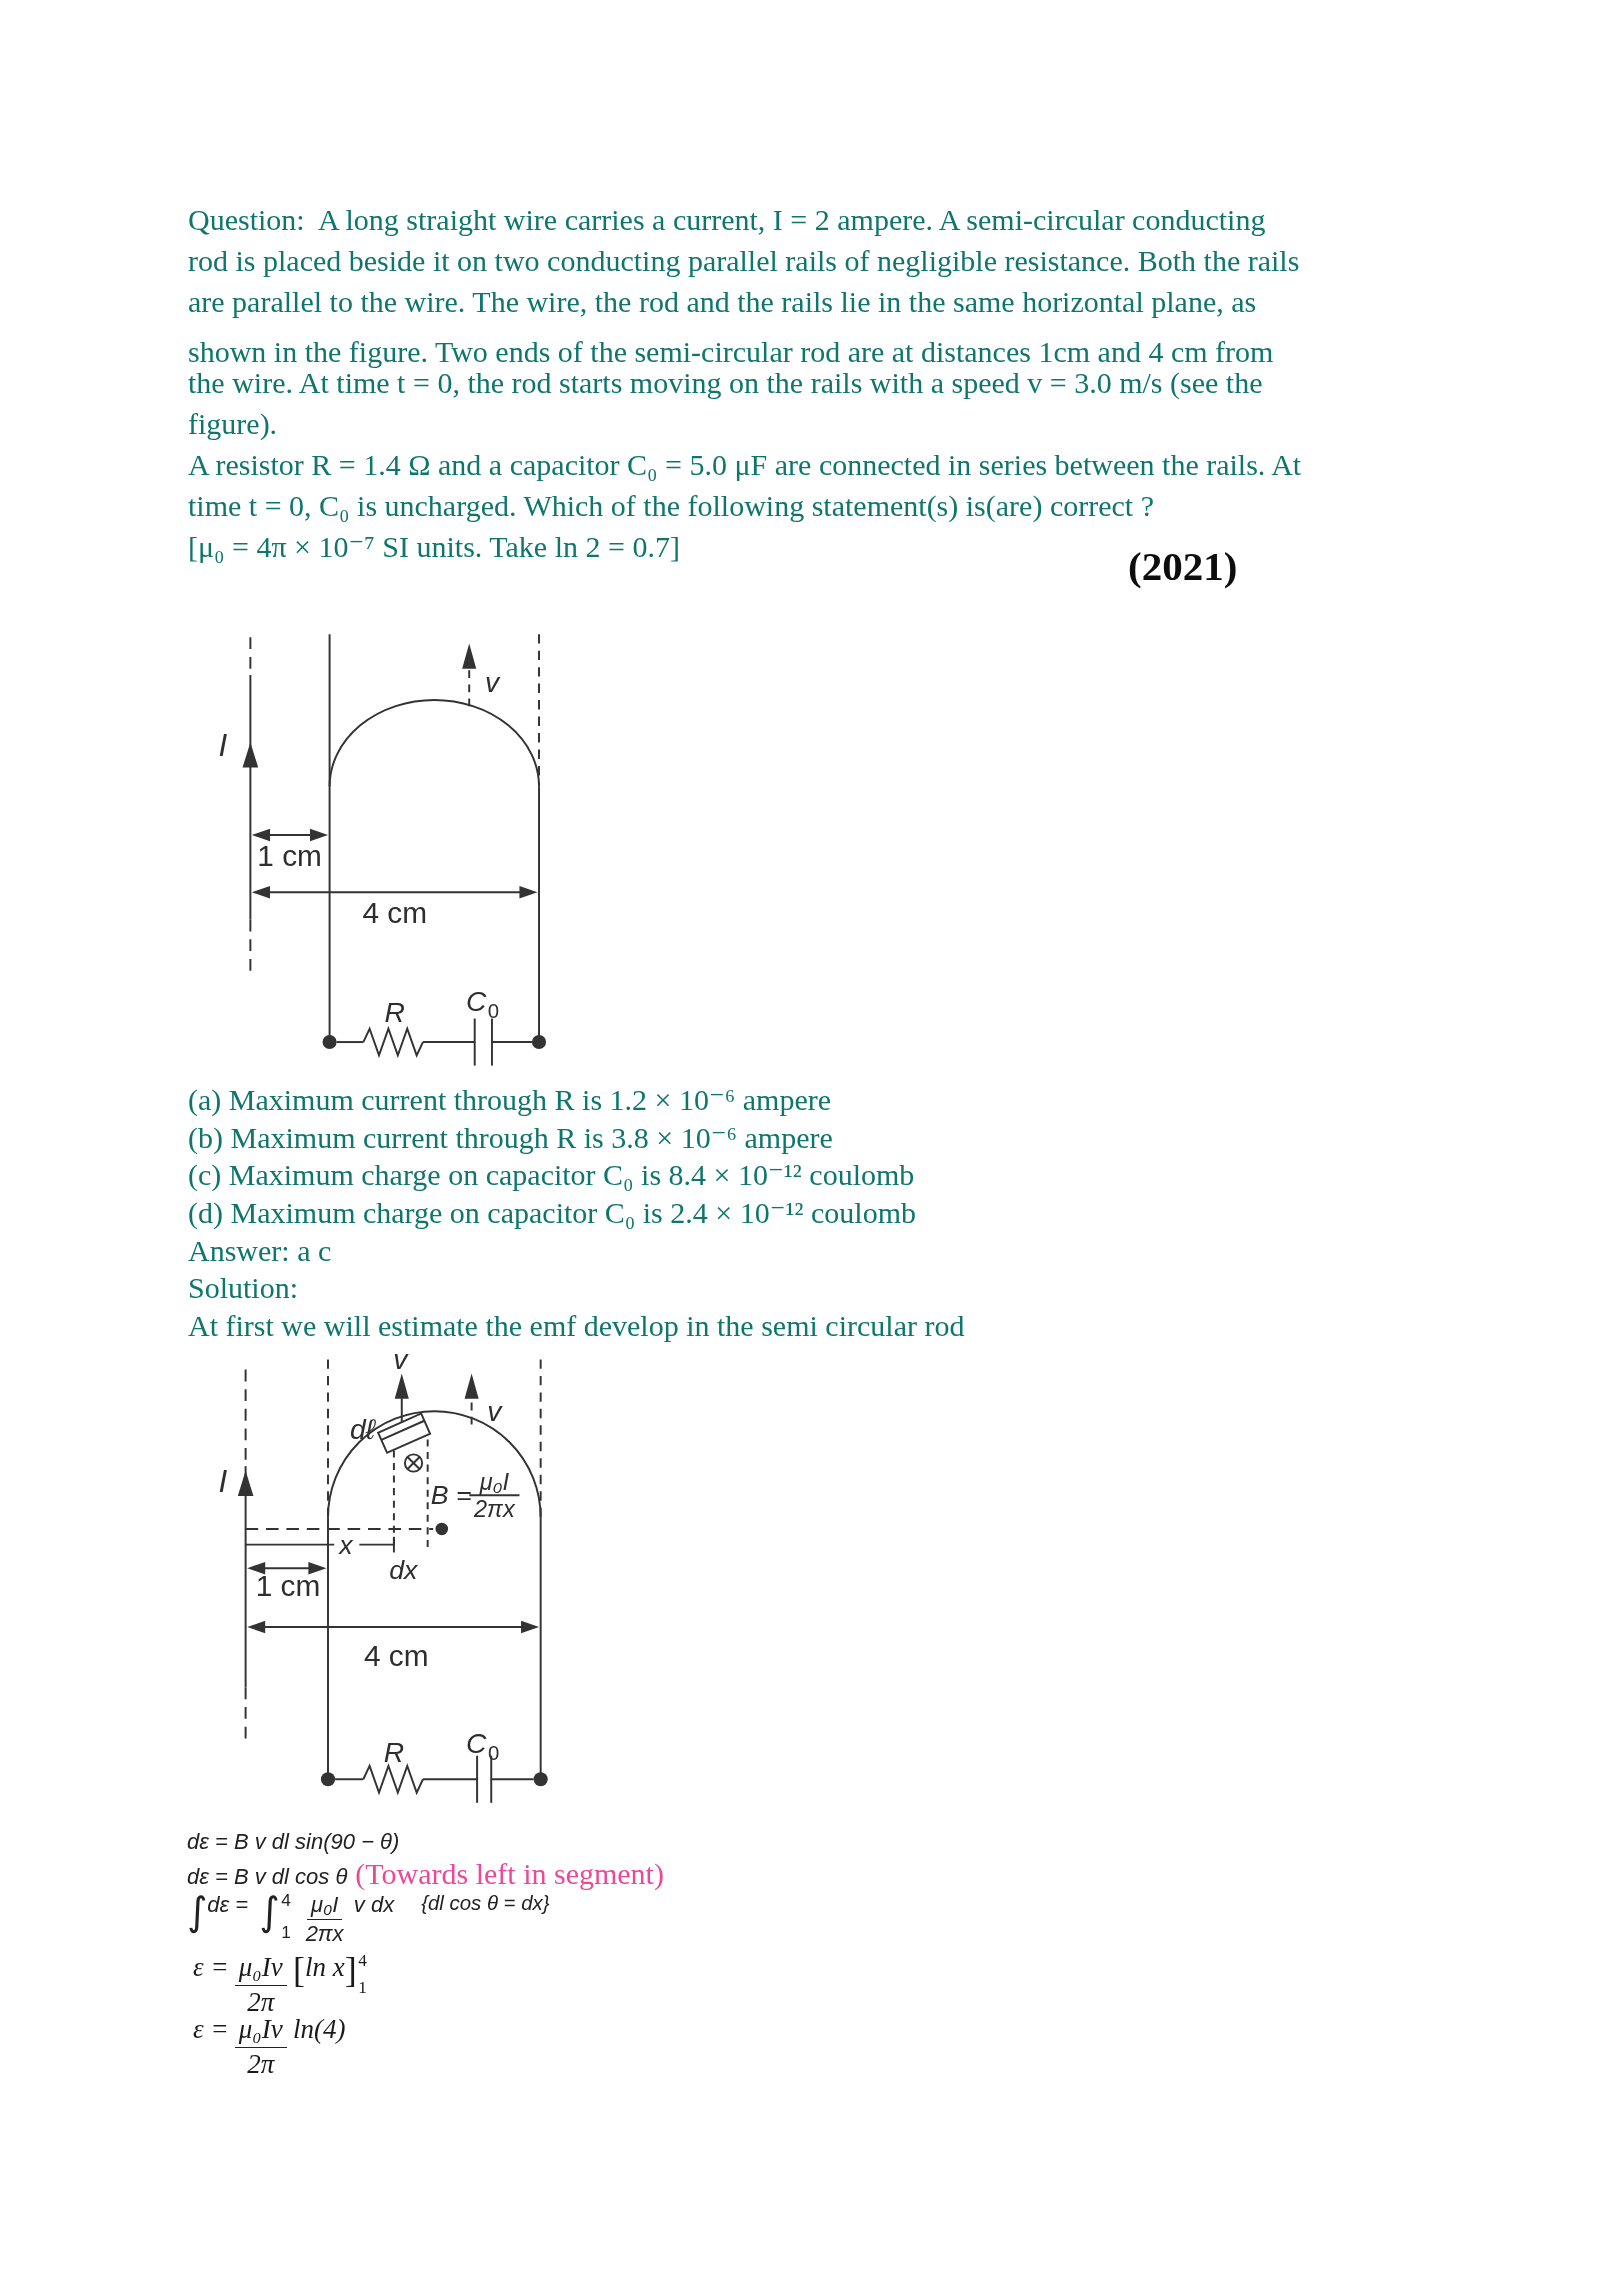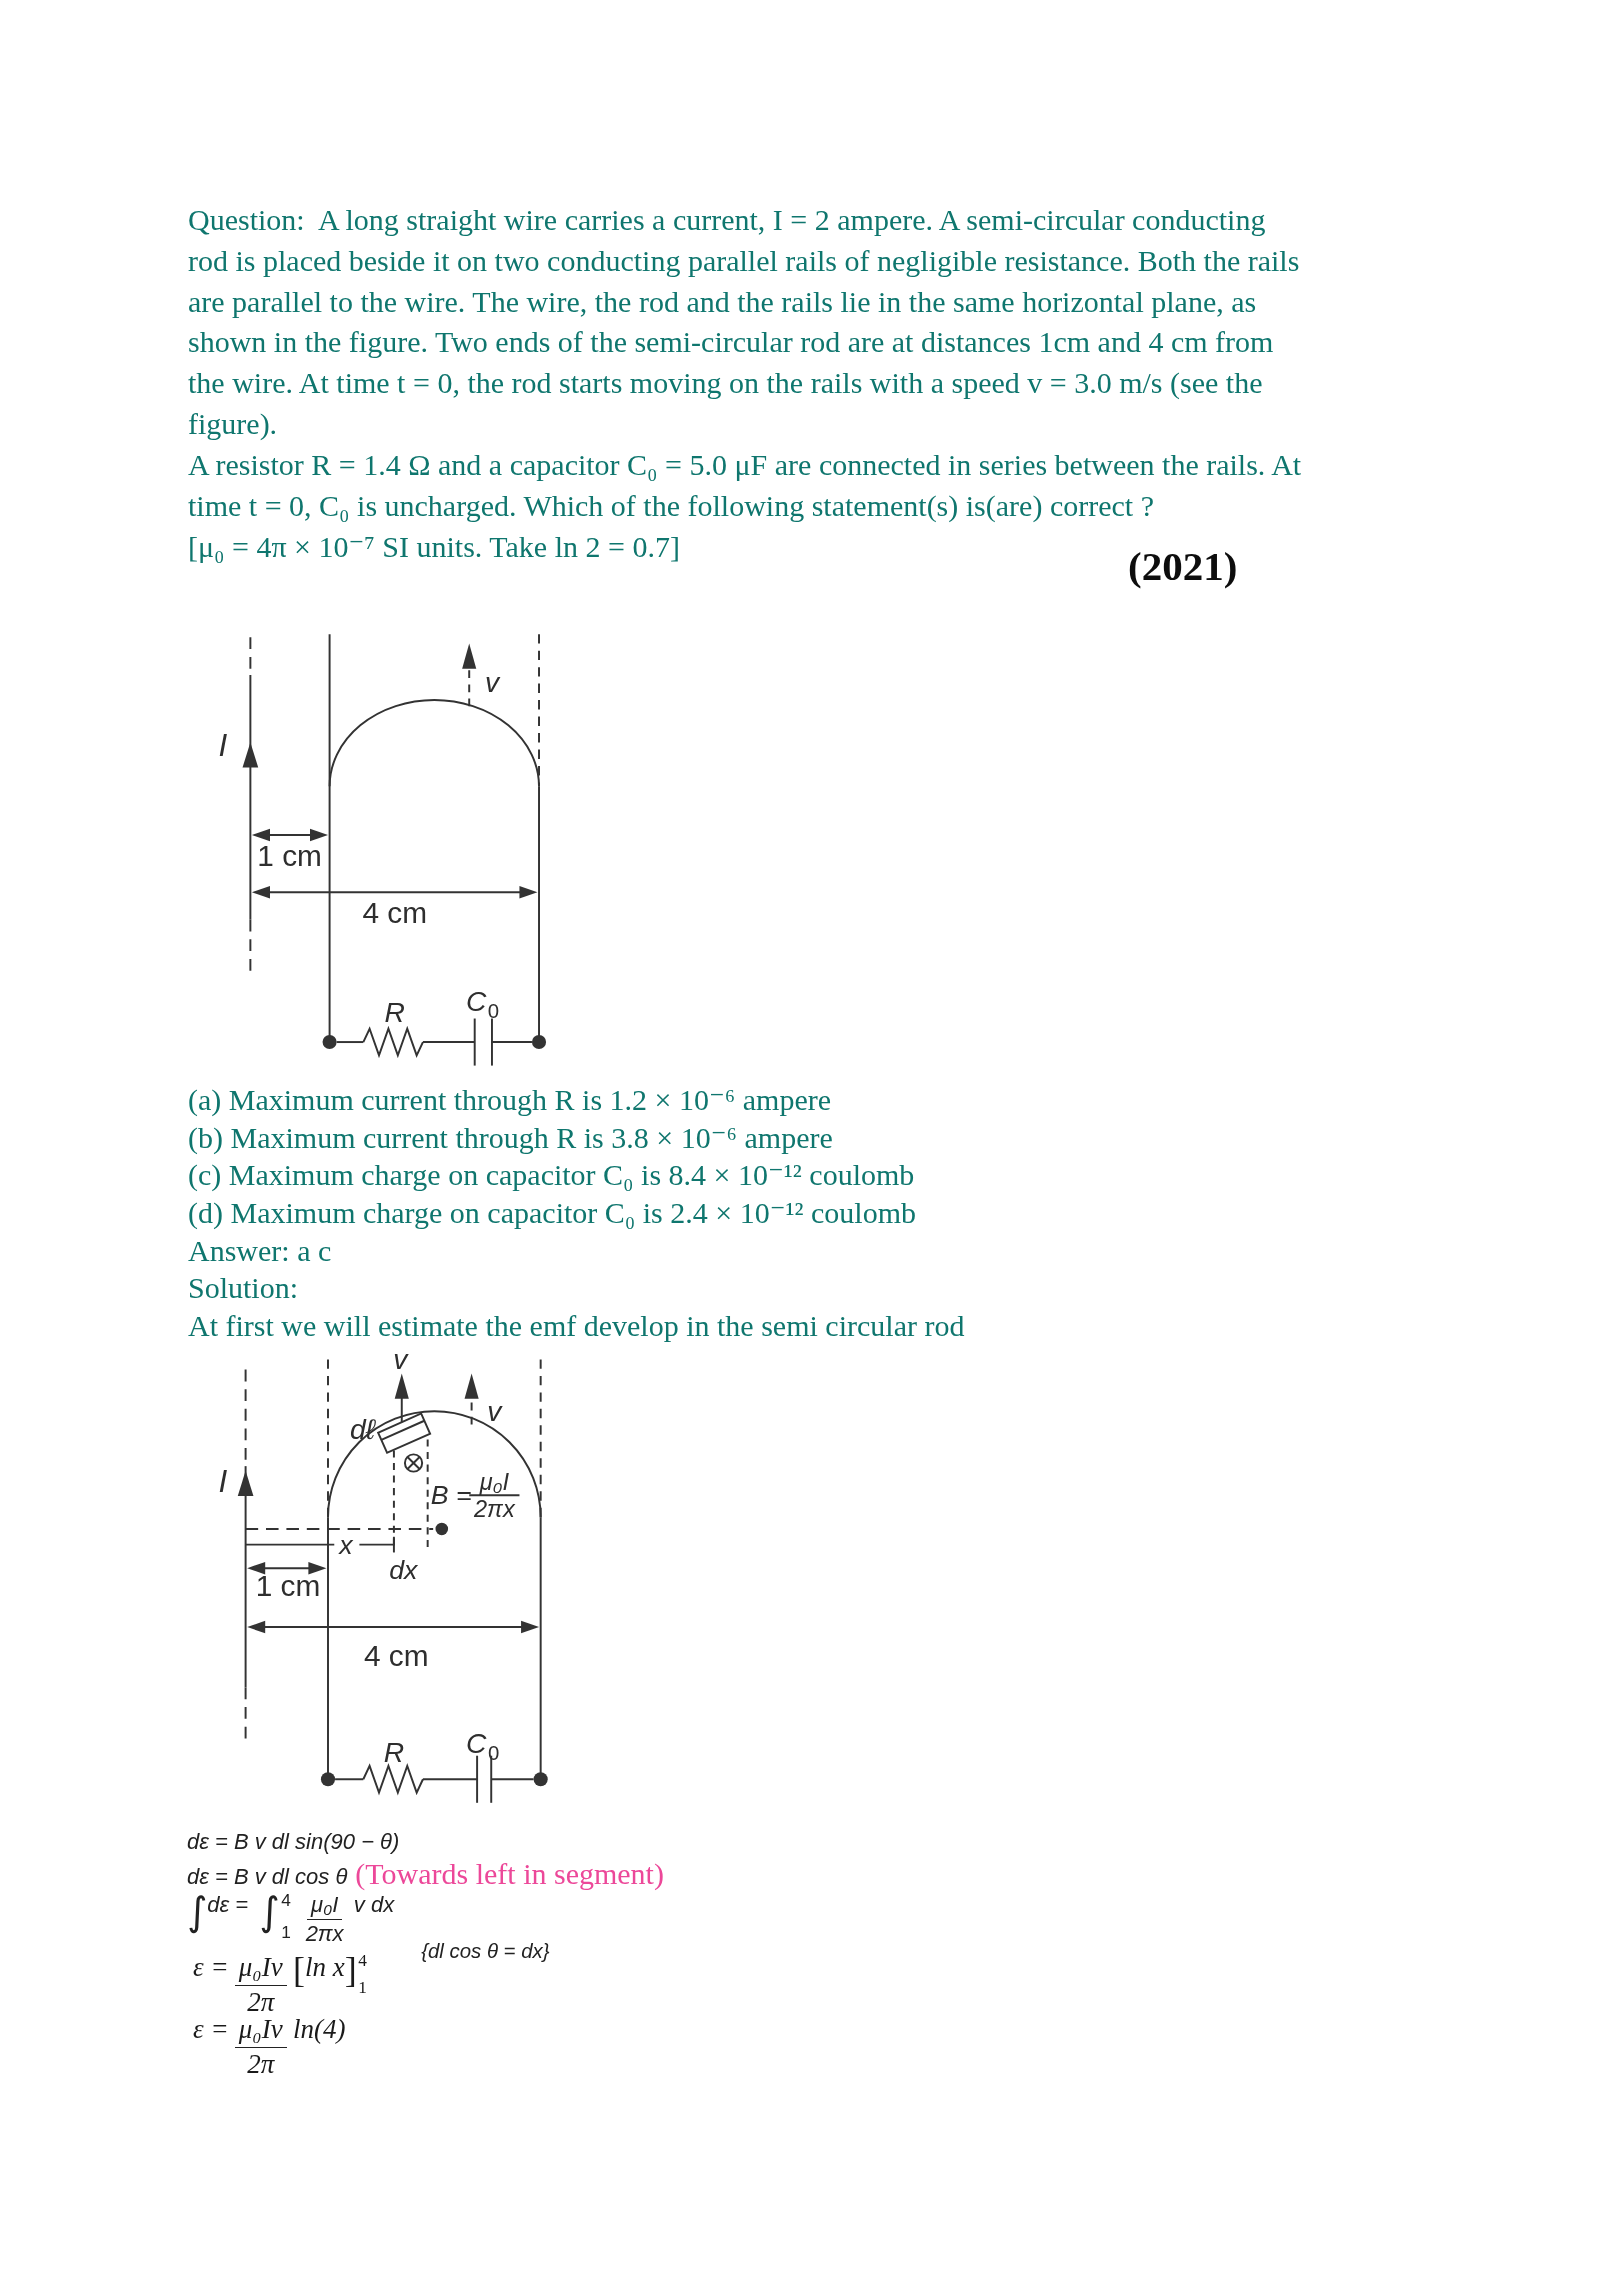--- a/index.html
+++ b/index.html
@@ -17,29 +17,29 @@
   .seq{font-family:"Liberation Serif","DejaVu Serif",serif;font-style:italic;font-size:27px;color:#1a1a1a;}
   .note{font-family:"Liberation Serif","DejaVu Serif",serif;font-size:30px;font-style:normal;color:#ec4899;margin-left:7.9px;}
   .intsign{font-family:"DejaVu Sans","Liberation Sans",sans-serif;font-style:normal;font-size:39px;line-height:1;}
   .limits{display:inline-flex;flex-direction:column;justify-content:space-between;height:49px;
           font-style:normal;font-size:17.3px;line-height:1;padding-left:1.6px;margin-right:4.7px;}
   .frac{display:inline-flex;flex-direction:column;align-items:center;margin:0 6.3px;line-height:1.15;}
   .frac .num{border-bottom:1.6px solid #222;padding:0 3.9px 1.6px 3.9px;}
   .frac .den{padding:1.6px 3.9px 0 3.9px;}
   .brk{font-style:normal;font-size:36px;line-height:1;}
   .gapL{margin-left:11px;}
-  .gapXL{margin-left:27px;margin-top:48px;}
+  .gapXL{margin-left:27px;}
 </style>
 </head>
 <body>
 
 <div class="line" style="top:201px">Question:  A long straight wire carries a current, I = 2 ampere. A semi-circular conducting</div>
 <div class="line" style="top:242px">rod is placed beside it on two conducting parallel rails of negligible resistance. Both the rails</div>
 <div class="line" style="top:283px">are parallel to the wire. The wire, the rod and the rails lie in the same horizontal plane, as</div>
-<div class="line" style="top:323px">shown in the figure. Two ends of the semi-circular rod are at distances 1cm and 4 cm from</div>
+<div class="line" style="top:333px">shown in the figure. Two ends of the semi-circular rod are at distances 1cm and 4 cm from</div>
 <div class="line" style="top:364px">the wire. At time t = 0, the rod starts moving on the rails with a speed v = 3.0 m/s (see the</div>
 <div class="line" style="top:405px">figure).</div>
 <div class="line" style="top:446px">A resistor R = 1.4 Ω and a capacitor C₀ = 5.0 μF are connected in series between the rails. At</div>
 <div class="line" style="top:487px">time t = 0, C₀ is uncharged. Which of the following statement(s) is(are) correct ?</div>
 <div class="line" style="top:528px">[μ₀ = 4π × 10⁻⁷ SI units. Take ln 2 = 0.7]</div>
 <div class="year" style="top:542px;left:1128px">(2021)</div>
 
 <svg style="position:absolute;left:200px;top:624px" width="369" height="451" viewBox="255 795 470 575">
   <g stroke="#333" stroke-width="2.5" fill="none">
 

